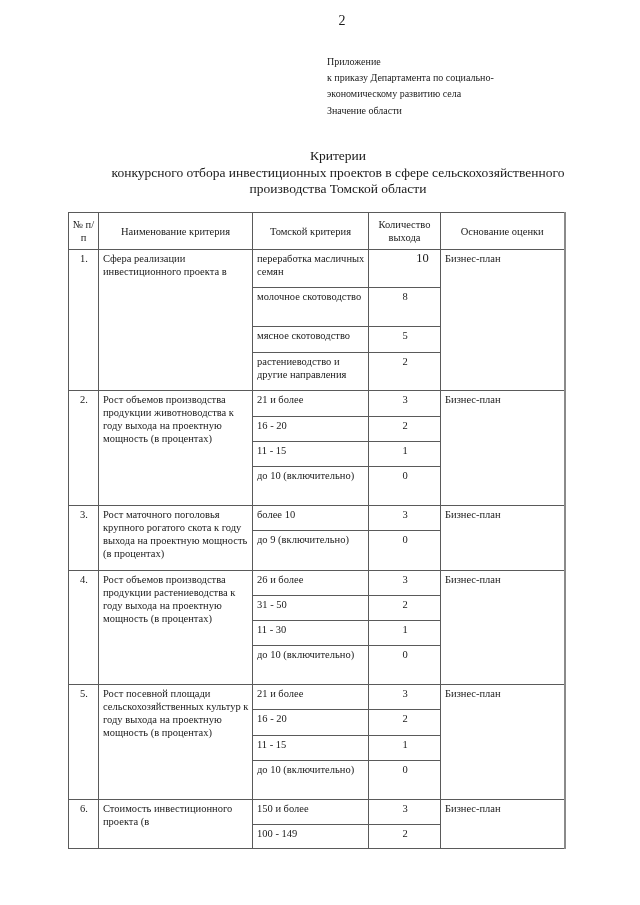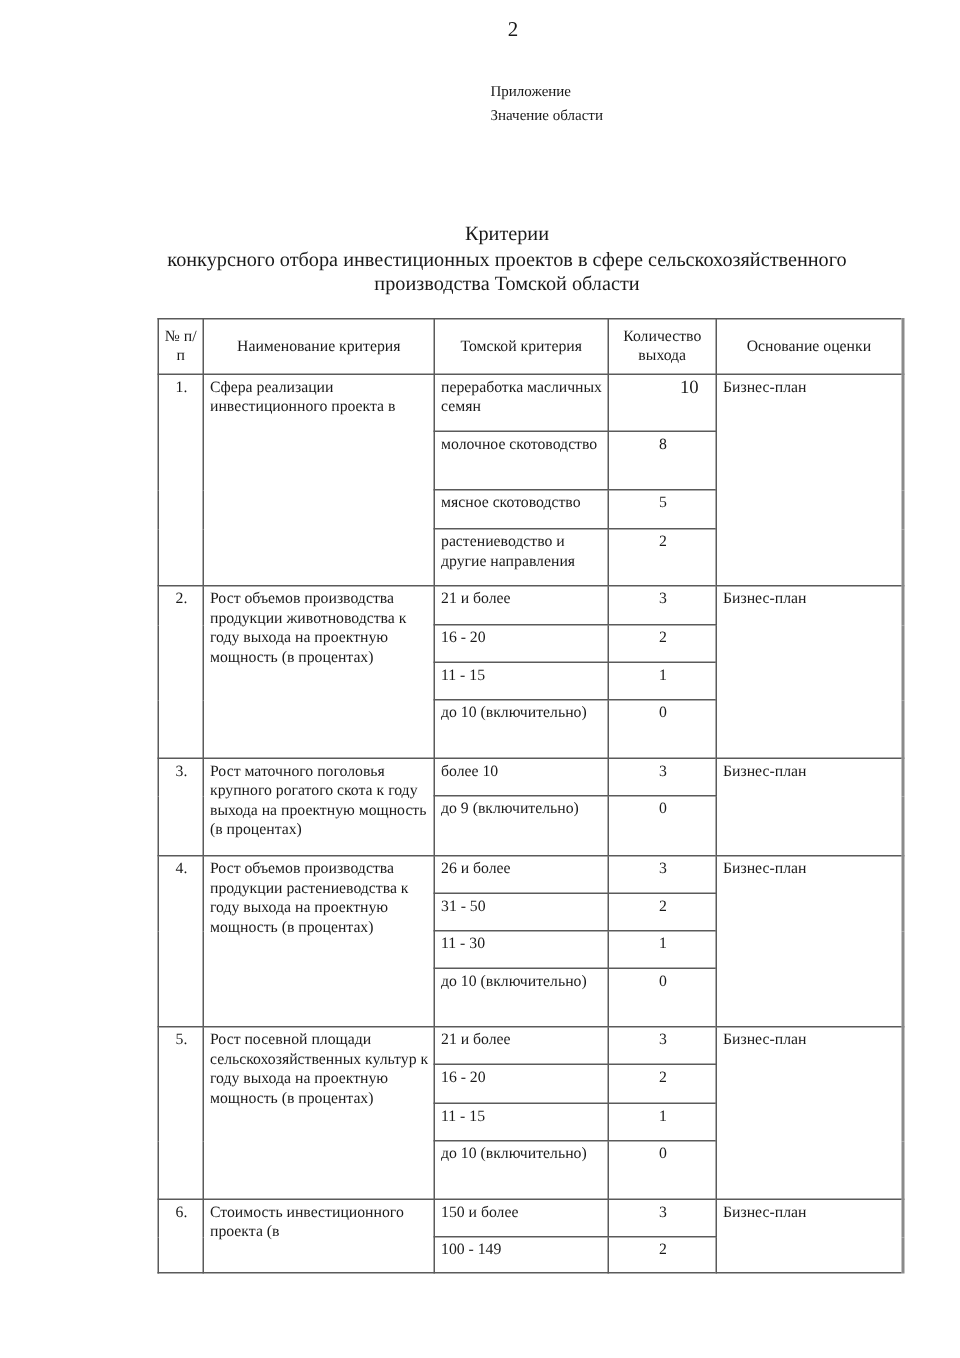--- a/index.html
+++ b/index.html
@@ -35,29 +35,31 @@
   }
   table.criteria th {
     text-align: center; vertical-align: middle; height: 36px; padding: 0 2px;
   }
   td.num { text-align: center; padding-top: 6px; }
   td.name { padding-top: 6px; padding-left: 4px; }
   td.value { padding-top: 3px; }
   td.score { text-align: center; padding-top: 4px; }
   td.basis { padding-top: 6px; }
   td.score.big { font-size: 12.5px; padding-left: 39px; }
-  table.criteria { border: 1px solid #5a5a5a; border-right: 2px solid #8a8a8a; margin-left: 37px; }
+  table.criteria { border: 1px solid #5a5a5a; border-right: 2px solid #8a8a8a; }
 </style>
 </head>
 <body>
 
 <div class="page-number">2</div>
 
 <div class="appendix">
   <div>Приложение</div>
+  <div>к приказу Департамента по социально-</div>
+  <div>экономическому развитию села</div>
   <div>Значение области</div>
 </div>
 
 <div class="title-block">
   <div>Критерии</div>
   <div>конкурсного отбора инвестиционных проектов в сфере сельскохозяйственного</div>
   <div>производства Томской области</div>
 </div>
 
 <table class="criteria">

